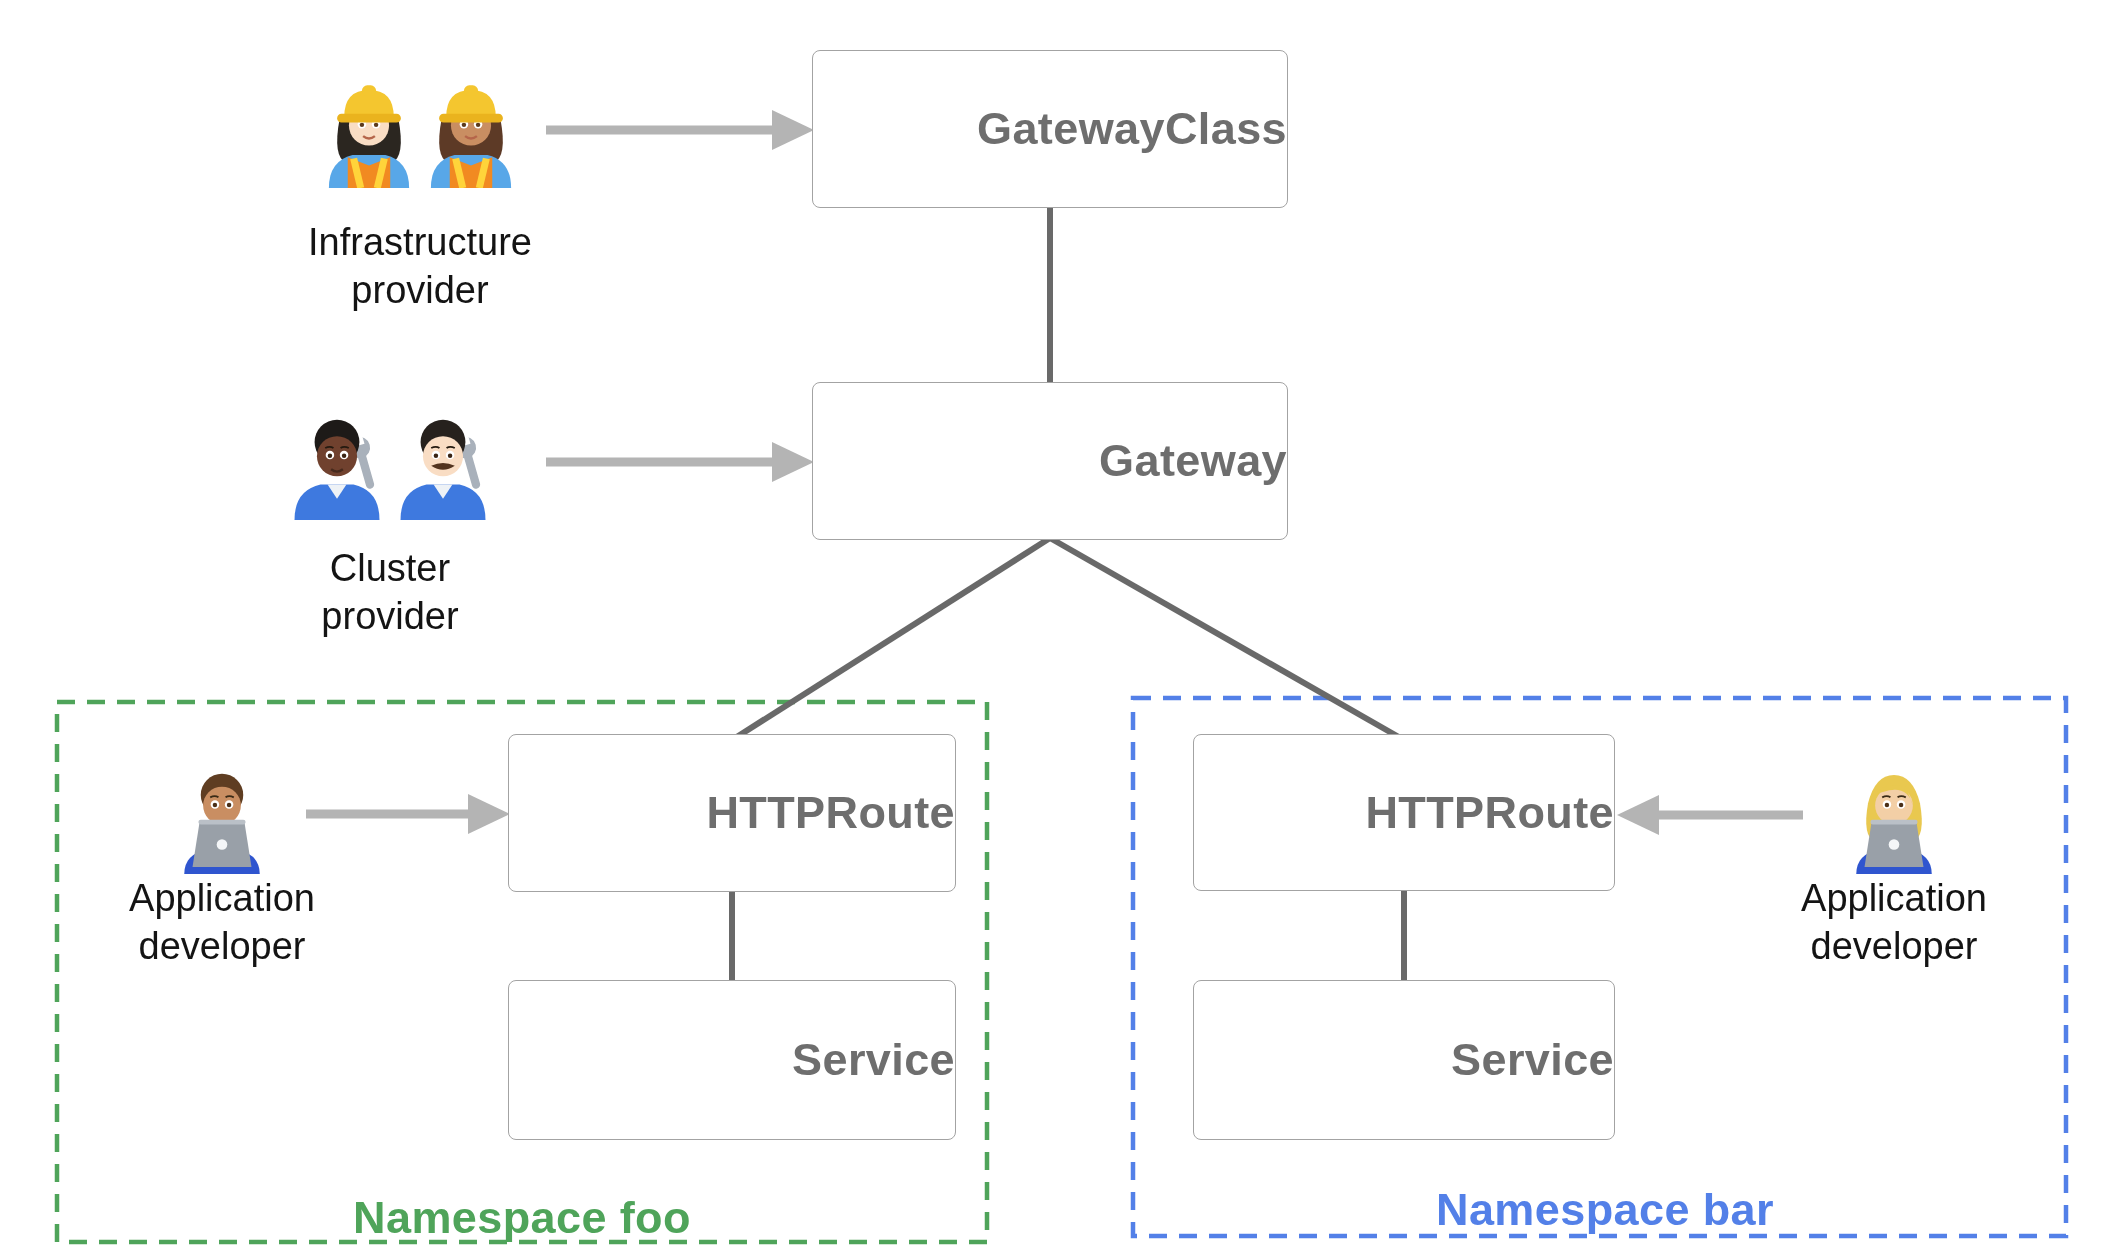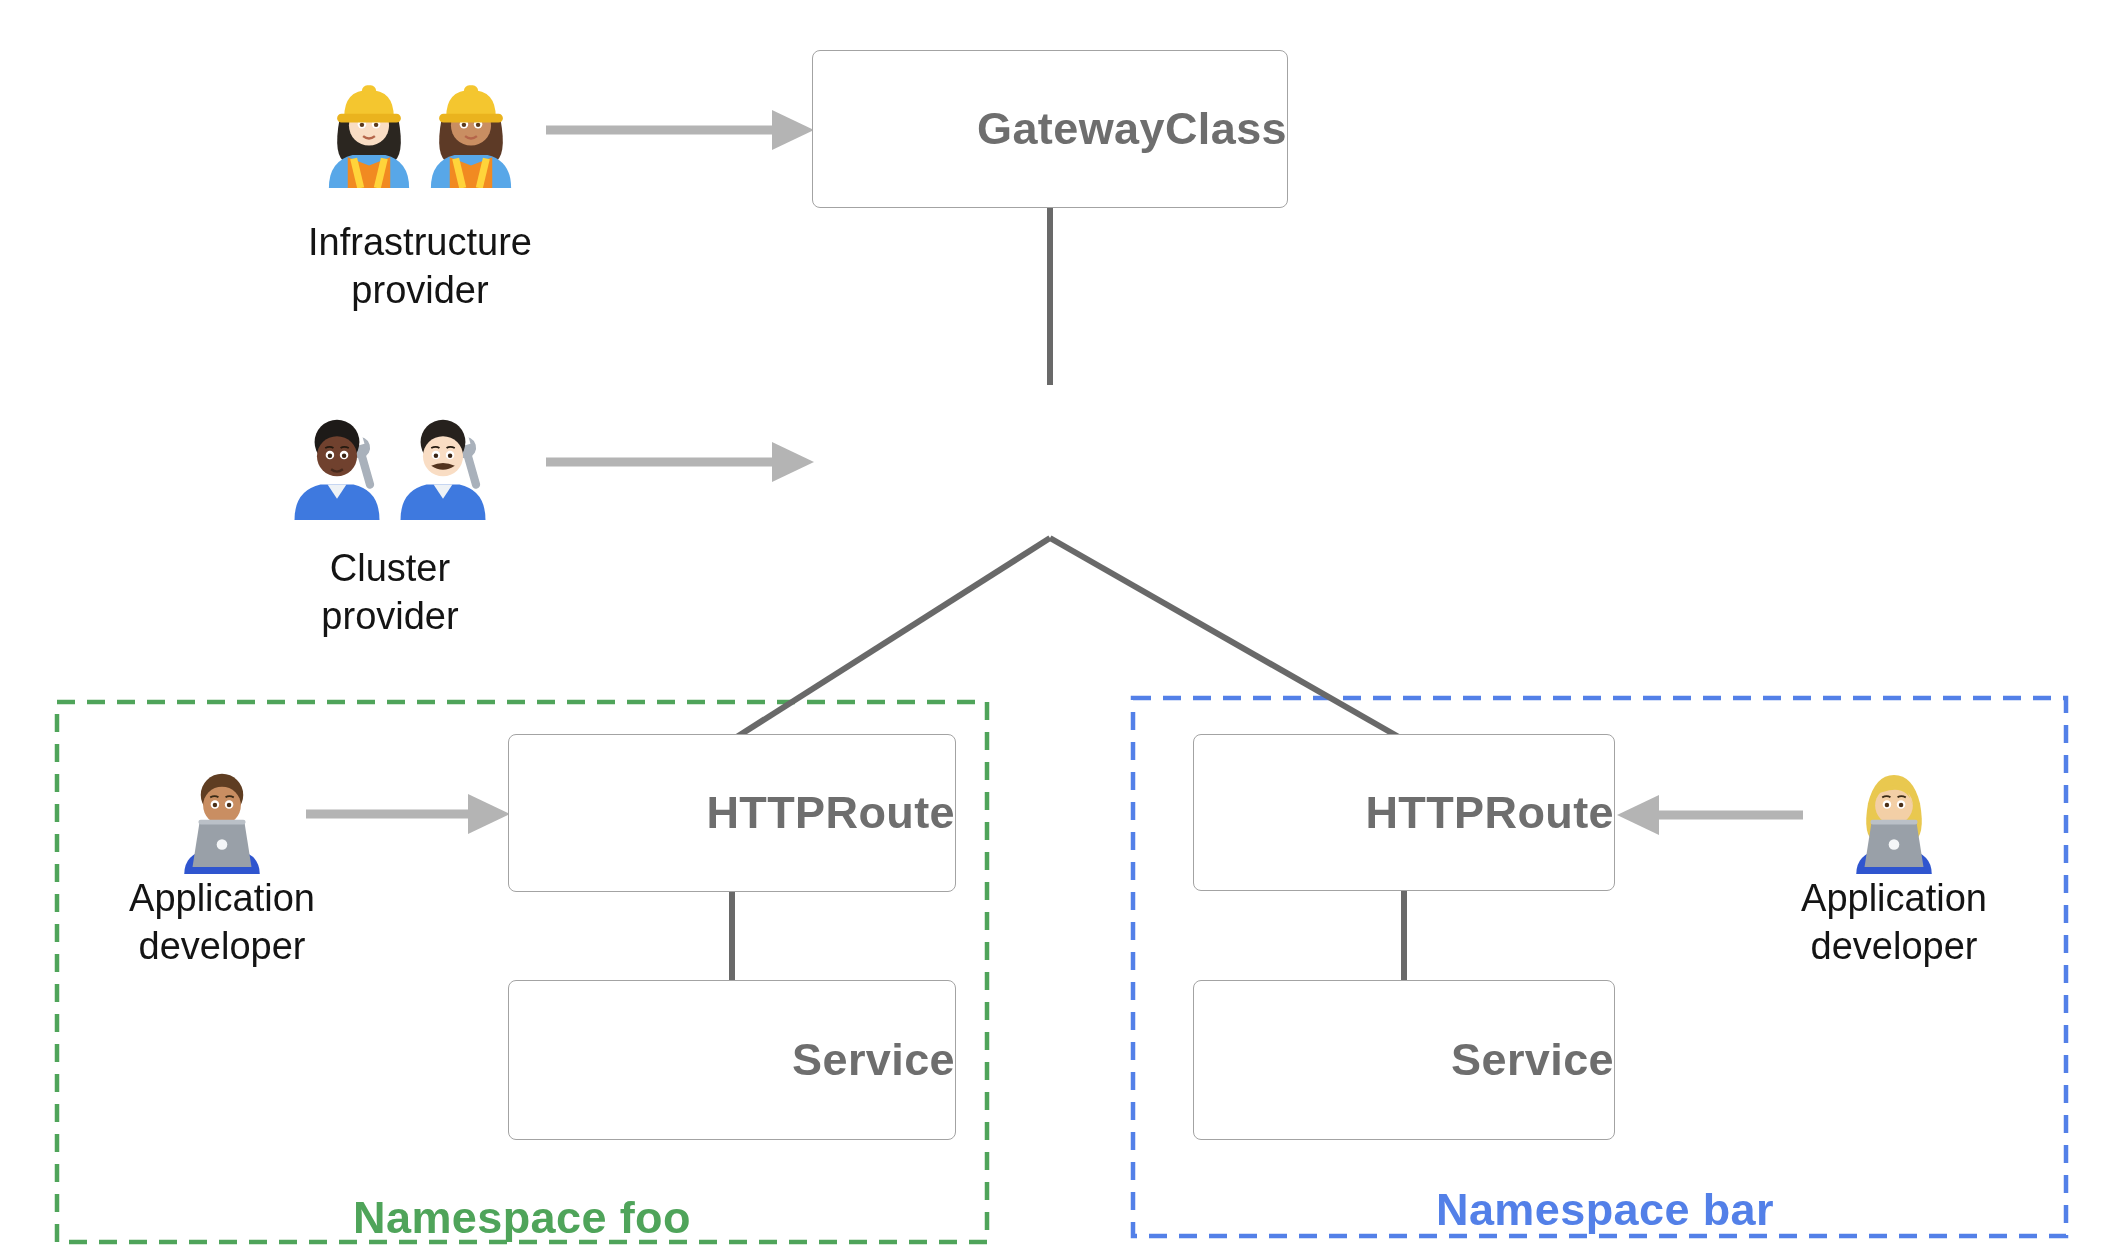--- a/index.html
+++ b/index.html
@@ -78,20 +78,23 @@
         <line x1="1803" y1="815" x2="1655" y2="815" stroke="#b4b4b4" stroke-width="9"></line>
         <polygon points="1617,815 1659,795 1659,835"></polygon>
       </g>
     </g>
   </svg>
 
   <div class="node" style="left:812px;top:50px;width:476px;height:158px;">
     <span class="box-label">GatewayClass</span>
   </div>
 
+  <div class="node" style="left:812px;top:382px;width:476px;height:158px;">
+    <span class="box-label">Gateway</span>
+  </div>
 
   <div class="node" style="left:508px;top:734px;width:448px;height:158px;">
     <span class="box-label">HTTPRoute</span>
   </div>
 
   <div class="node" style="left:508px;top:980px;width:448px;height:160px;">
     <span class="box-label">Service</span>
   </div>
 
   <div class="node" style="left:1193px;top:734px;width:422px;height:157px;">

